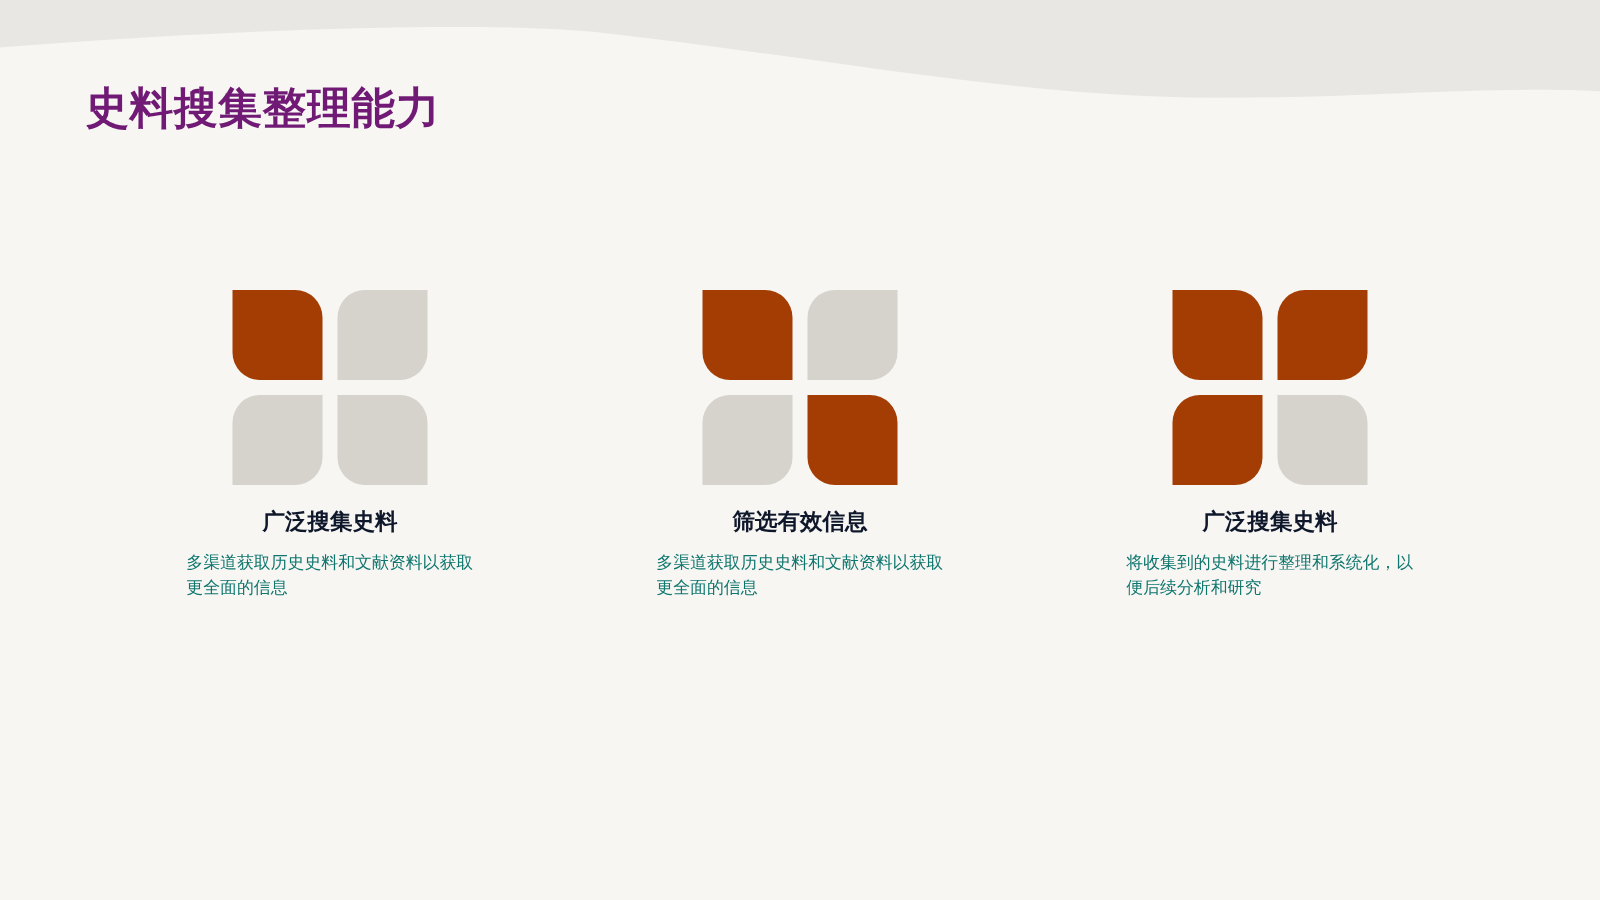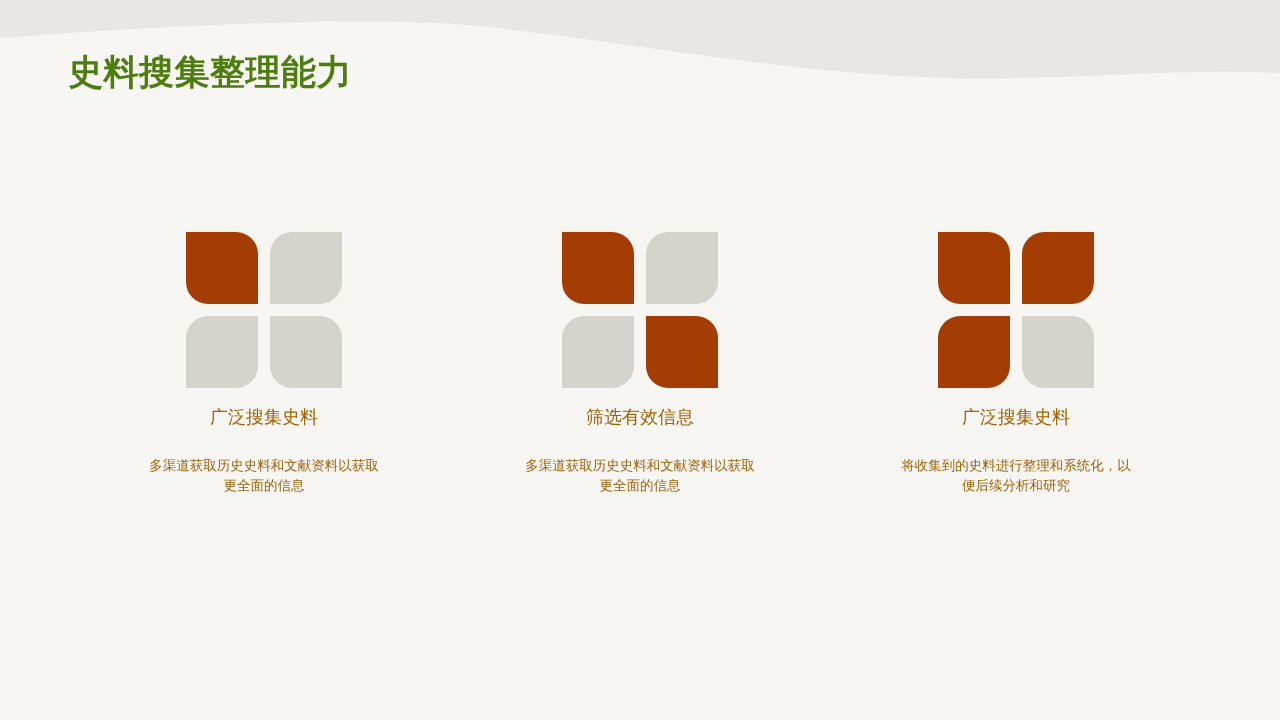--- a/index.html
+++ b/index.html
@@ -35,26 +35,26 @@
   .top-band svg {
     display: block;
     width: 1280px;
     height: 120px;
   }
 
   
   .page-title {
     position: absolute;
     left: 68px;
-    top: 50px;
+    top: 65px;
     margin: 0;
     font-size: 35px;
     font-weight: bold;
     letter-spacing: 0.5px;
-    color: #4d7c0f;
+    color: #701a75;
     line-height: 1.25;
     white-space: nowrap;
   }
 
   
   .columns {
     position: absolute;
     left: 88px;
     top: 232px;
     width: 1104px;
@@ -93,32 +93,32 @@
     border-radius: 22px 0 22px 0;
   }
   .tile.accent {
     background: #a33d03;
   }
 
   
   .card-title {
     margin: 0 0 11px 0;
     font-size: 18px;
-    font-weight: normal;
-    color: #a16207;
+    font-weight: bold;
+    color: #0f172a;
     line-height: 1.3;
     text-align: left;
   }
   .card-desc {
-    margin: 16px;
+    margin: 0;
     font-size: 13.5px;
     font-weight: normal;
-    color: #a16207;
+    color: #0f766e;
     line-height: 20px;
-    text-align: center;
+    text-align: left;
     max-width: 230px;
   }
 </style>
 </head>
 <body>
 
 <div class="slide">
 
   <div class="top-band">
     <svg viewBox="0 0 1280 120" preserveAspectRatio="none">

